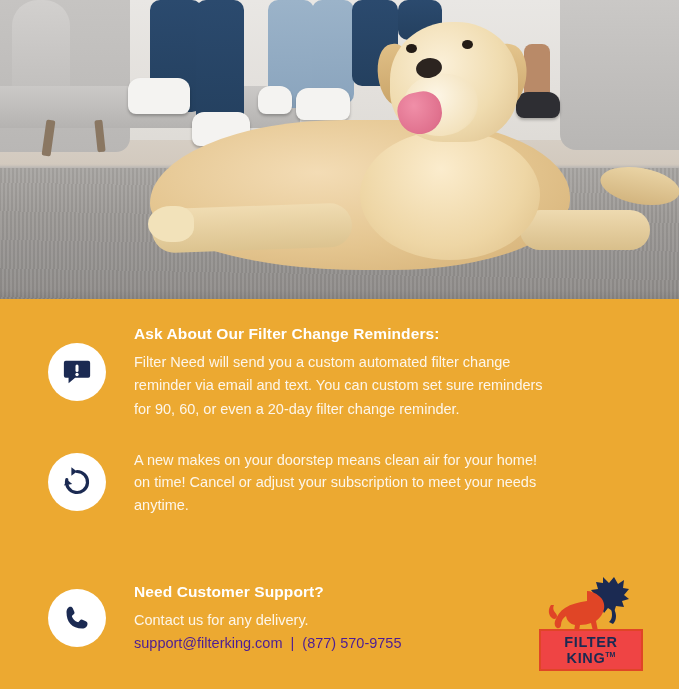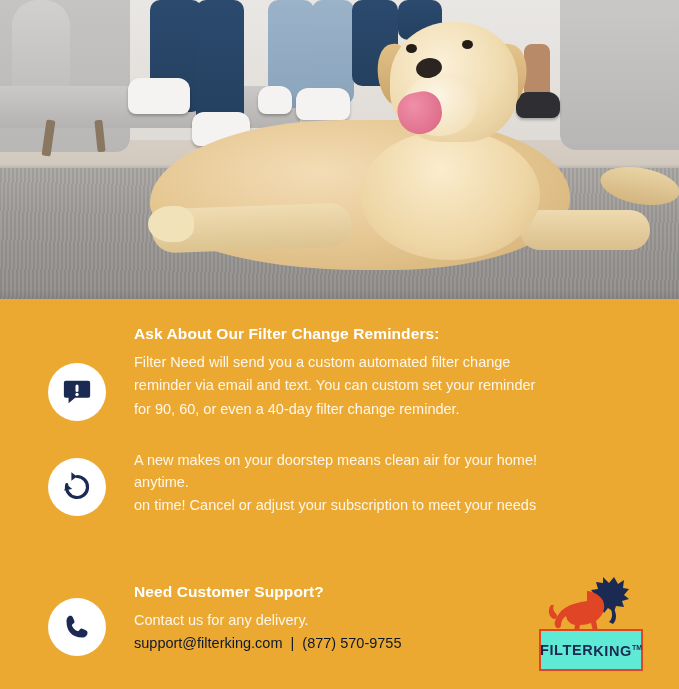--- a/index.html
+++ b/index.html
@@ -195,21 +195,21 @@
     position: relative;
     width: 679px;
     height: 390px;
     background: #eca931;
     box-sizing: border-box;
   }
 
   .row {
     position: absolute;
     display: flex;
-    align-items: flex-end;
+    align-items: center;
   }
   .row-1 { left: 48px; top: 24px;  width: 600px; }
   .row-2 { left: 48px; top: 148px; width: 600px; }
   .row-3 { left: 48px; top: 282px; width: 600px; }
 
   .icon-badge {
     flex: 0 0 auto;
     width: 58px;
     height: 58px;
     border-radius: 50%;
@@ -233,21 +233,21 @@
   }
   .body-line {
     color: #fdf6ea;
     font-size: 14.5px;
     line-height: 1.62;
     margin: 0;
   }
   .body-line.tight { line-height: 1.55; }
 
   .support-contact {
-    color: #0f172a;
+    color: #4c1d95;
     font-size: 14.5px;
     line-height: 1.62;
     margin: 0;
   }
   .support-contact .sep { padding: 0 4px; }
 
   
   .logo {
     position: absolute;
     right: 36px;
@@ -262,23 +262,24 @@
     width: 92px;
     height: 56px;
   }
   .logo .wordmark {
     position: absolute;
     left: 0;
     bottom: 0;
     width: 104px;
     height: 42px;
     border: 2px solid #e04526;
-    background: #5eead4;
+    background: #ef4444;
     box-sizing: border-box;
     display: flex;
+    flex-direction: column;
     align-items: center;
     justify-content: center;
     line-height: 1;
   }
   .logo .wm-top {
     color: #1b2a52;
     font-size: 14.5px;
     font-weight: bold;
     letter-spacing: 0.6px;
   }
@@ -353,37 +354,37 @@
       <div class="icon-badge">
         <svg width="30" height="30" viewBox="0 0 32 32" aria-hidden="true">
           <path d="M4 4 h24 a2 2 0 0 1 2 2 v14 a2 2 0 0 1 -2 2 H14 l-7 6 v-6 H4 a2 2 0 0 1 -2 -2 V6 a2 2 0 0 1 2 -2 z" fill="#1b2a52"></path>
           <rect x="14.4" y="8" width="3.2" height="8" rx="1.6" fill="#ffffff"></rect>
           <circle cx="16" cy="18.6" r="1.8" fill="#ffffff"></circle>
         </svg>
       </div>
       <div class="text-col">
         <p class="heading">Ask About Our Filter Change Reminders:</p>
         <p class="body-line">Filter Need will send you a custom automated filter change</p>
-        <p class="body-line">reminder via email and text. You can custom set your reminder</p>
-        <p class="body-line">for 90, 60, or even a 40-day filter change reminder.</p>
+        <p class="body-line">reminder via email and text. You can custom set sure reminders</p>
+        <p class="body-line">for 90, 60, or even a 20-day filter change reminder.</p>
       </div>
     </div>
 
     <div class="row row-2">
       <div class="icon-badge">
         <svg width="32" height="32" viewBox="0 0 32 32" aria-hidden="true">
           <path d="M16 5.5 a10.5 10.5 0 1 1 -10.2 8.1" fill="none" stroke="#1b2a52" stroke-width="3.2" stroke-linecap="round"></path>
           <path d="M16 5.5 l-5.6 -4.2 v8.4 z" fill="#1b2a52"></path>
           <path d="M5.8 13.6 l5.4 4.4 l-8.2 1.6 z" fill="#1b2a52"></path>
         </svg>
       </div>
       <div class="text-col">
         <p class="body-line tight">A new makes on your doorstep means clean air for your home!</p>
+        <p class="body-line tight">on time! Cancel or adjust your subscription to meet your needs</p>
         <p class="body-line tight">anytime.</p>
-        <p class="body-line tight">on time! Cancel or adjust your subscription to meet your needs</p>
       </div>
     </div>
 
     <div class="row row-3">
       <div class="icon-badge">
         <svg width="28" height="28" viewBox="0 0 32 32" aria-hidden="true">
           <path d="M8.5 3 c1.4 0 2.2 0.6 2.8 2 l1.6 3.8 c0.5 1.2 0.3 2.1 -0.7 2.9 l-1.6 1.3 c-0.5 0.4 -0.6 0.8 -0.3 1.5 c1.2 2.8 3.4 5 6.2 6.2 c0.7 0.3 1.1 0.2 1.5 -0.3 l1.3 -1.6 c0.8 -1 1.7 -1.2 2.9 -0.7 l3.8 1.6 c1.4 0.6 2 1.4 2 2.8 c0 3.2 -2.6 5.5 -6 5.5 C10.2 28 4 21 4 9.5 C4 5.8 5.8 3 8.5 3 z" fill="#1b2a52"></path>
         </svg>
       </div>
       <div class="text-col">

